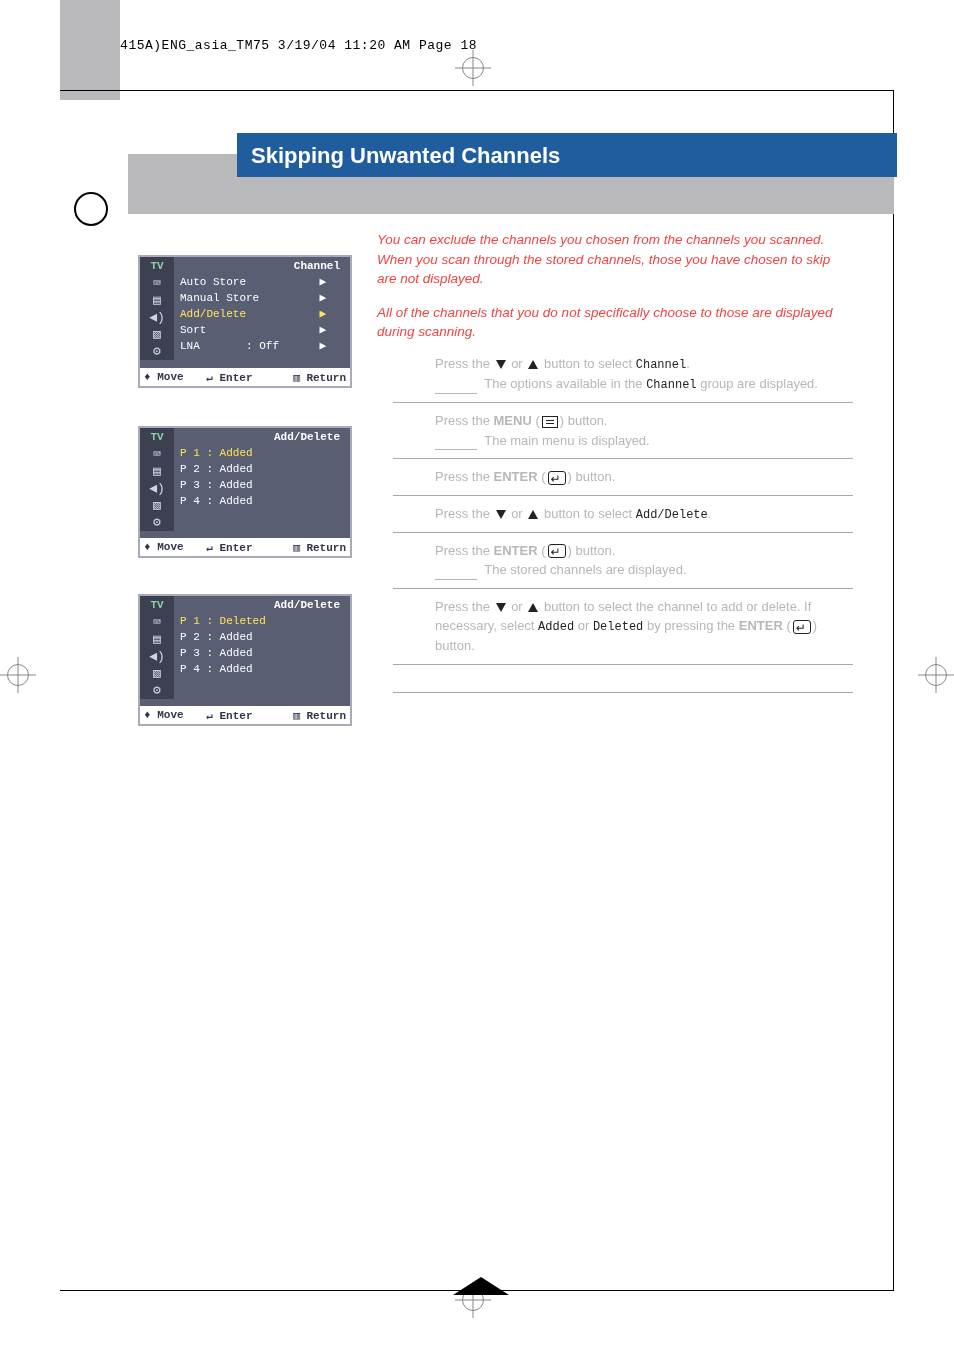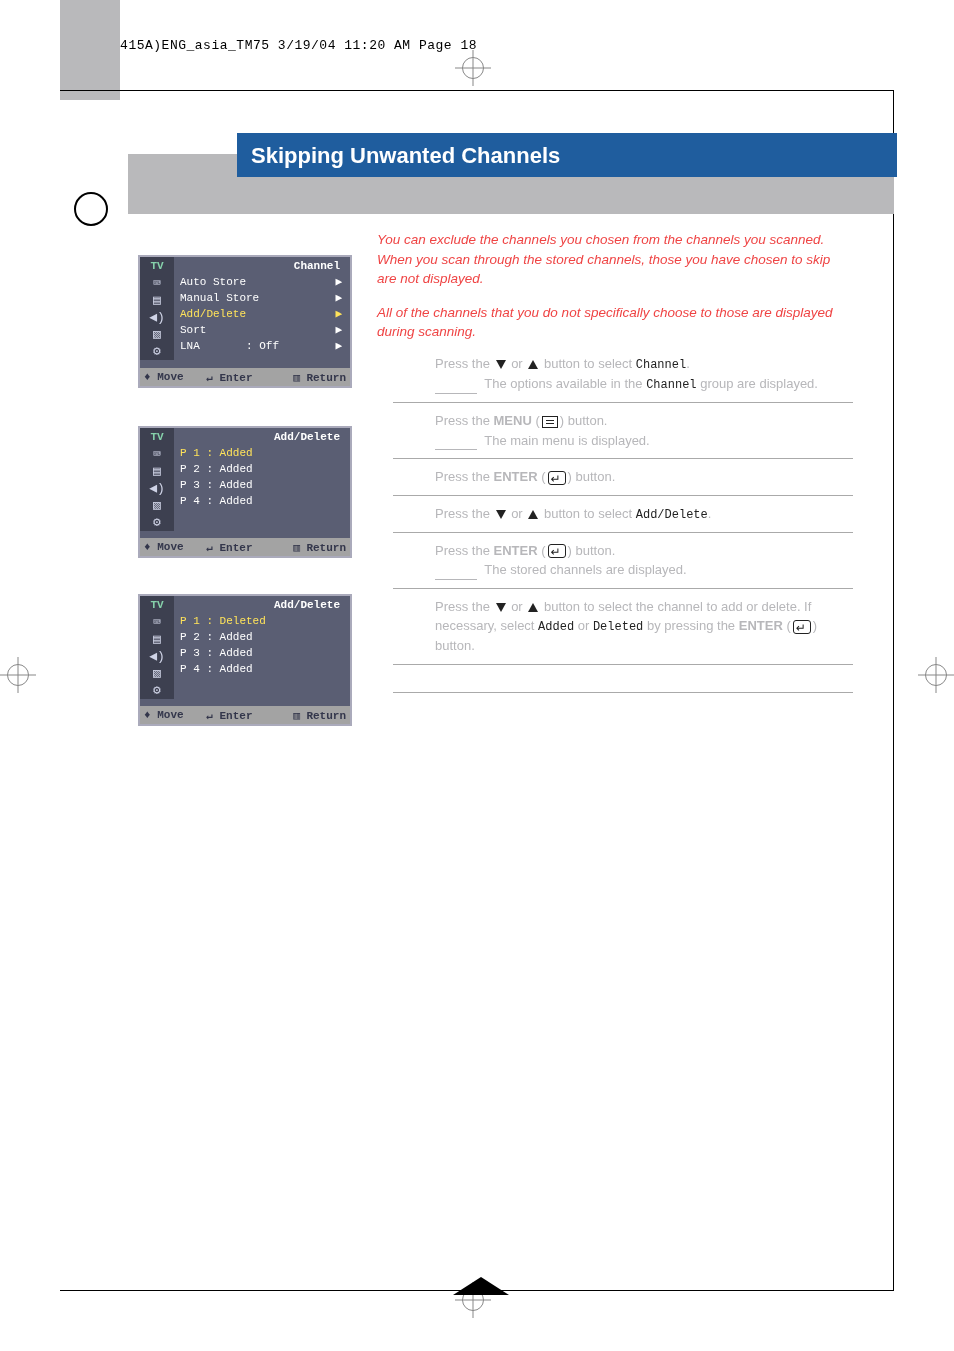--- a/index.html
+++ b/index.html
@@ -145,32 +145,32 @@
     font-size: 13px;
   }
   .osd-main {
     flex: 1;
     padding: 0;
   }
   .osd-row {
     height: 16px;
     line-height: 15px;
     color: #fff;
-    padding: 0 8px 0 6px;
+    padding: 0 24px 0 6px;
     display: flex;
     justify-content: space-between;
     white-space: pre;
   }
   .osd-row.sel { color: #ffe35a; }
   .osd-row .arrow { font-size: 11px; }
   .osd-footer {
     position: absolute;
     bottom: 0; left: 0; right: 0;
     height: 18px;
-    background: #a3a3a3;
+    background: #ffffff;
     color: #33364b;
     font-family: "Courier New", monospace;
     font-size: 11px;
     display: flex;
     align-items: center;
     padding: 0 4px;
     font-weight: bold;
   }
   .osd-footer .f1 { flex: 0 0 auto; }
   .osd-footer .f2 { flex: 1; text-align: center; }

